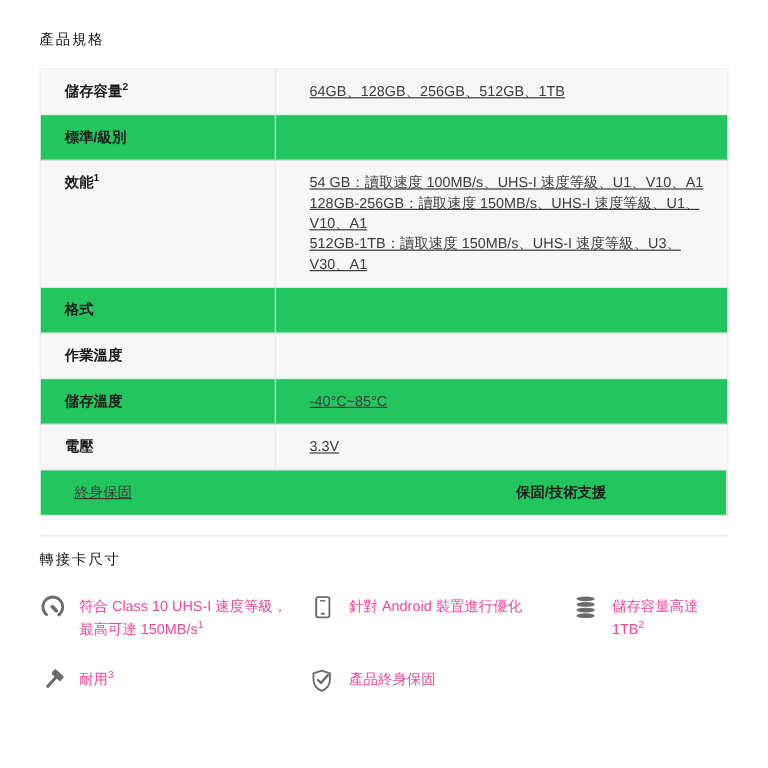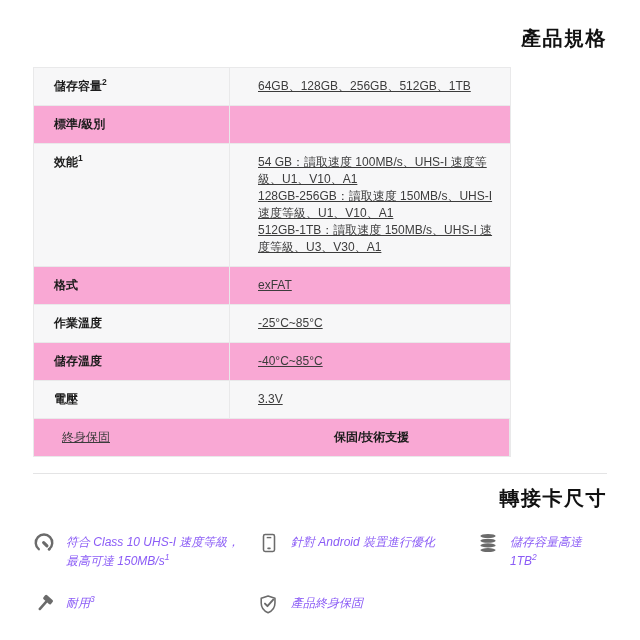--- a/index.html
+++ b/index.html
@@ -7,38 +7,37 @@
   body {
     width: 640px; height: 640px;
     background: #ffffff;
     font-family: "Liberation Sans", "DejaVu Sans", sans-serif;
     color: #1a1a1a;
     overflow: hidden;
   }
   .page { padding: 25px 33px 0 33px; }
 
   .section-title {
-    font-size: 20px;
-    font-weight: 700;
+    font-size: 12px;
+    font-weight: 400;
     color: #111111;
     letter-spacing: 1.5px;
     margin: 0 0 15px 0;
-    text-align: right;
   }
 
   
   .spec-table {
-    width: 478px;
+    width: 574px;
     border: 1px solid #e9e9ea;
     border-bottom: none;
   }
   .spec-row {
     display: flex;
     border-bottom: 1px solid #e9e9ea;
-    background: #f9a8d4;
+    background: #22c55e;
   }
   .spec-row.odd { background: #f7f7f8; }
   .spec-cell { line-height: 17px; font-size: 12px; }
   .spec-cell.label {
     width: 196px;
     min-width: 196px;
     padding: 10px 12px 10px 20px;
     border-right: 1px solid #e9e9ea;
     font-weight: 700;
     color: #1c1c1c;
@@ -73,24 +72,23 @@
   }
   .ficon {
     flex: 0 0 22px;
     width: 22px; height: 22px;
     margin-top: 1px;
   }
   .ficon svg { display: block; width: 22px; height: 22px; }
   .ftext {
     font-size: 12px;
     line-height: 19px;
-    color: #8b5cf6;
+    color: #ec4899;
     max-width: 184px;
     padding-top: 2px;
-    font-style: italic;
   }
 </style>
 </head>
 <body>
 
 <div class="page">
 
   <h2 class="section-title">產品規格</h2>
 
   <div class="spec-table">
@@ -110,26 +108,24 @@
         <div>54 GB：讀取速度 100MB/s、UHS-I 速度等級、U1、V10、A1</div>
         <div>128GB-256GB：讀取速度 150MB/s、UHS-I 速度等級、U1、V10、A1</div>
         <div>512GB-1TB：讀取速度 150MB/s、UHS-I 速度等級、U3、V30、A1</div>
       </div>
     </div>
 
 
 
     <div class="spec-row">
       <div class="spec-cell label">格式</div>
-      <div class="spec-cell value">exFAT</div>
     </div>
 
     <div class="spec-row odd">
       <div class="spec-cell label">作業溫度</div>
-      <div class="spec-cell value">-25°C~85°C</div>
     </div>
 
     <div class="spec-row">
       <div class="spec-cell label">儲存溫度</div>
       <div class="spec-cell value">-40°C~85°C</div>
     </div>
 
     <div class="spec-row odd">
       <div class="spec-cell label">電壓</div>
       <div class="spec-cell value">3.3V</div>

